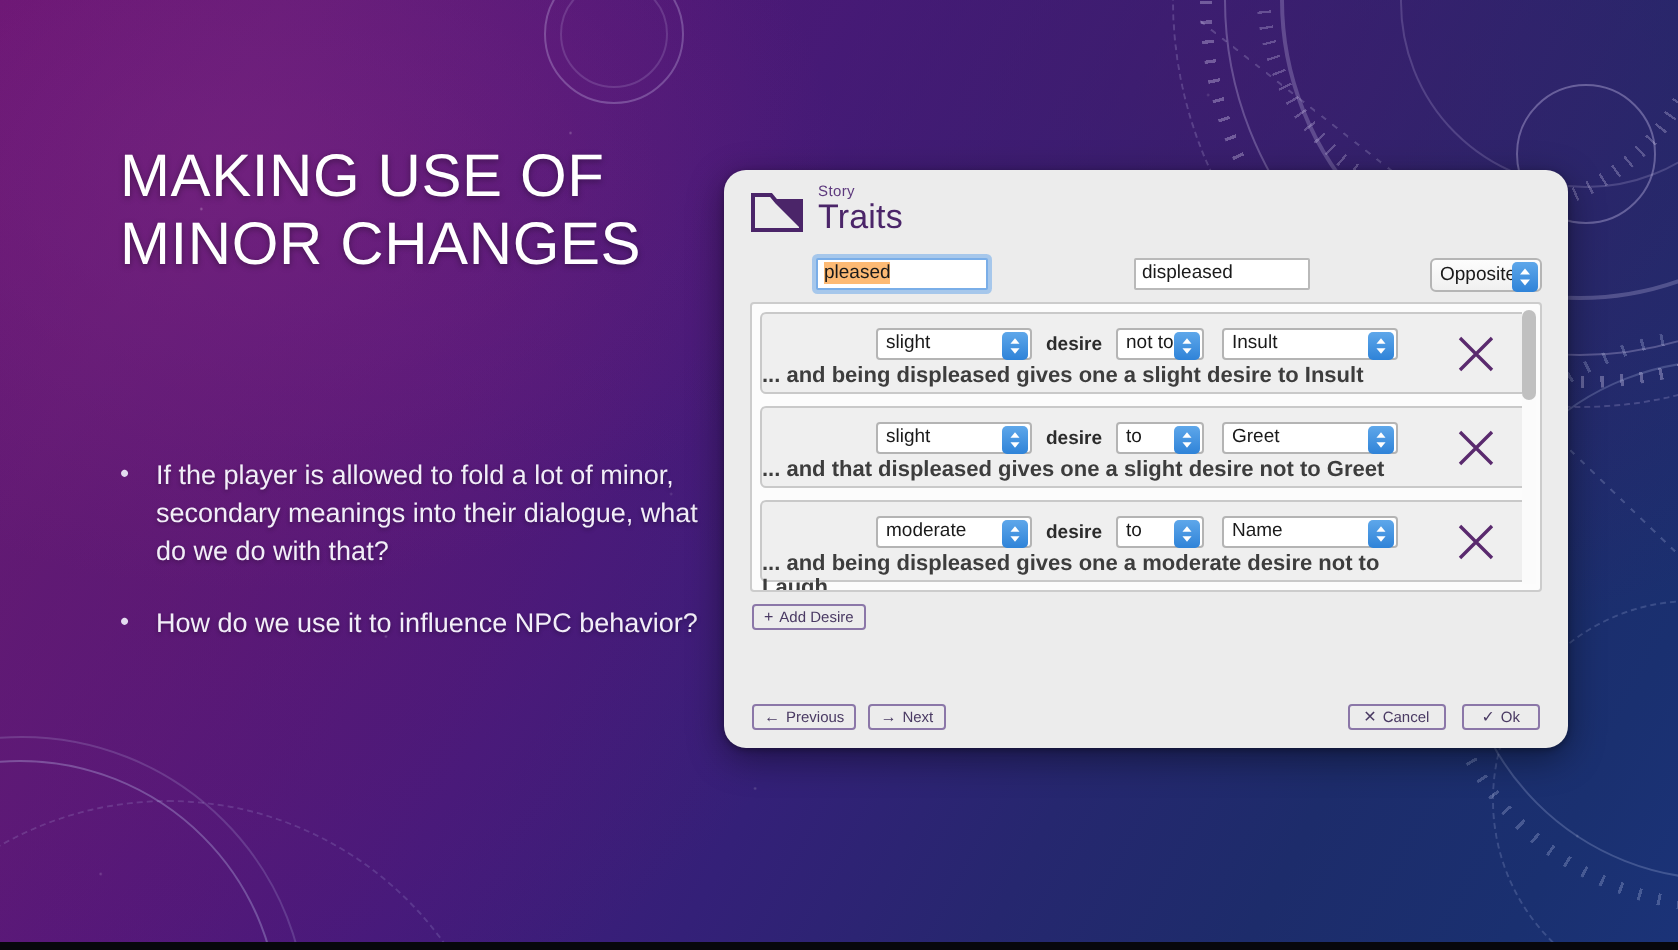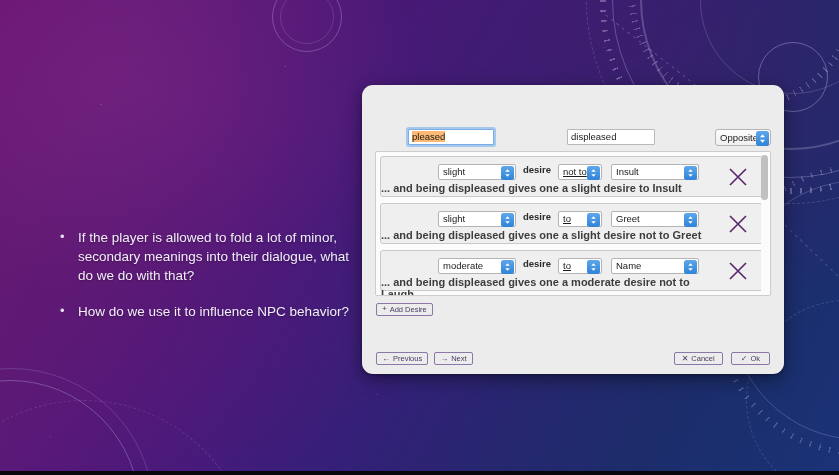--- a/index.html
+++ b/index.html
@@ -215,36 +215,36 @@
     position: relative;
     height: 41px;
     background: #efefef;
     border: 1px solid #c9c9c9;
     border-radius: 3px;
     margin-bottom: 6px;
   }
 
   .row-controls {
     position: absolute; left: 12px; top: 7px;
-    display: flex;  padding-left: 45px;
+    display: flex; align-items: center; padding-left: 45px;
   }
   .combo {
     position: relative;
     height: 16px;
     background: #ffffff;
     border: 1px solid #b4b4b4;
     border-radius: 2px;
     font-size: 9.5px;
     color: #1a1a1a;
     line-height: 14px;
     padding-left: 4px;
   }
   .combo .stepper { height: 14px; }
   .combo-strength { width: 78px; }
-  .combo-polarity { width: 44px; text-decoration: underline; }
+  .combo-polarity { width: 44px; }
   .combo-action  { width: 88px; }
 
   .word-desire {
     font-size: 9.5px; color: #2b2b2b;
     margin: 0 7px;
     font-weight: bold;
   }
   .gap-sm { width: 9px; }
 
   .row-sub {
@@ -337,35 +337,47 @@
   <div class="deco ring" style="left:-132px; top:368px; width:286px; height:286px; border-color:rgba(200,210,245,0.18);"></div>
   <div class="deco ring-dash" style="left:-86px; top:400px; width:340px; height:340px; border-color:rgba(200,210,245,0.16);"></div>
 
   <div class="deco" style="left:600px; top:10px; width:230px; height:1px;
               background:repeating-linear-gradient(90deg, rgba(210,205,240,0.22) 0 3px, transparent 3px 7px);
               transform: rotate(38deg); transform-origin: left center;"></div>
   <div class="deco" style="left:770px; top:210px; width:200px; height:1px;
               background:repeating-linear-gradient(90deg, rgba(200,210,245,0.22) 0 3px, transparent 3px 7px);
               transform: rotate(44deg); transform-origin: left center;"></div>
 
+  <div class="slide-title">MAKING USE OF
+MINOR CHANGES</div>
 
   <div class="bullets">
     <div class="bullet-row">
       <span class="bullet-dot">•</span>
       <span class="bullet-text">If the player is allowed to fold a lot of minor, secondary meanings into their dialogue, what do we do with that?</span>
     </div>
     <div class="bullet-row">
       <span class="bullet-dot">•</span>
       <span class="bullet-text">How do we use it to influence NPC behavior?</span>
     </div>
   </div>
 
   <div id="dialog">
 
     <div class="dlg-header">
+      <div class="logo-wrap">
+        <svg class="logo-mark" viewBox="0 0 28 24">
+          <path d="M1.5 4.5 h9 l2.5 3 h12.5 v14.5 h-24 z" fill="none" stroke="#4b2569" stroke-width="2"></path>
+          <path d="M25.5 8.5 v13 l-13 -13 z" fill="#4b2569"></path>
+        </svg>
+        <div class="logo-text">
+          <div class="logo-story">Story</div>
+          <div class="logo-traits">Traits</div>
+        </div>
+      </div>
     </div>
 
     <div class="field-row">
       <span class="fld-label" style="left:0;">Name:</span>
       <div class="txt-input focused" style="left:33px; width:86px;">
         <span class="sel">pleased</span>
       </div>
 
       <span class="fld-label" style="left:155px;">Opposite:</span>
       <div class="txt-input" style="left:192px; width:88px;">
@@ -451,21 +463,21 @@
             <div class="combo combo-action">
               <span>Greet</span>
               <span class="stepper">
                 <svg width="9" height="10" viewBox="0 0 9 11">
                   <path d="M4.5 1.3 L7 4.2 H2 Z" fill="#ffffff"></path>
                     <path d="M4.5 9.7 L7 6.8 H2 Z" fill="#ffffff"></path>
                 </svg>
               </span>
             </div>
           </div>
-          <div class="row-sub">... and being displeased gives one a slight desire not to Greet</div>
+          <div class="row-sub">... and that displeased gives one a slight desire not to Greet</div>
           <svg class="del-x" viewBox="0 0 22 22">
             <path d="M3 3 L19 19 M19 3 L3 19" stroke="#5a2a6e" stroke-width="1.7" fill="none"></path>
           </svg>
         </div>
 
         <div class="desire-row">
           <div class="row-controls">
             <div class="combo combo-strength">
               <span>moderate</span>
               <span class="stepper">

